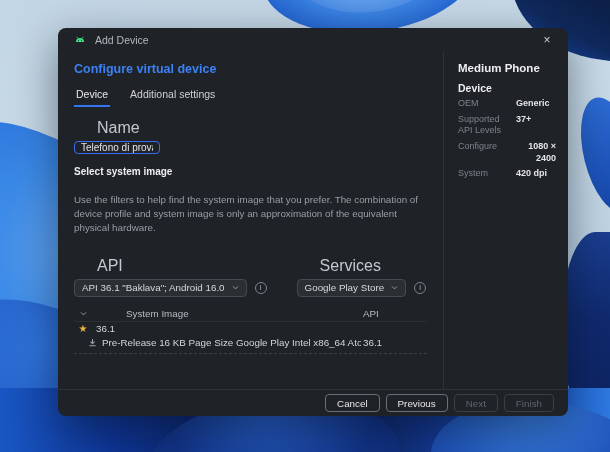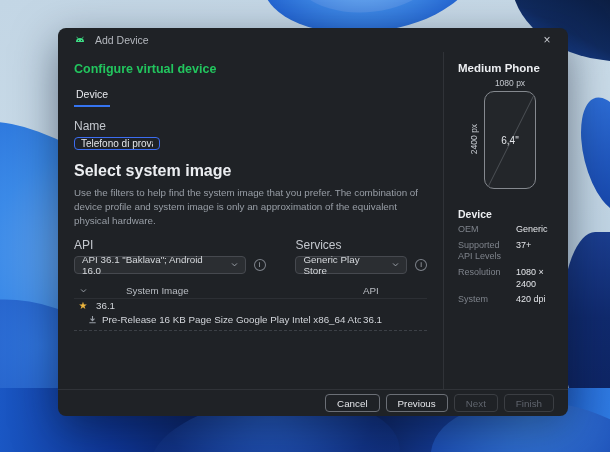--- a/index.html
+++ b/index.html
@@ -42,30 +42,30 @@
         background:#1f2226; border-radius:8px; box-shadow:0 14px 44px rgba(5,15,35,.5);
         color:#dfe1e5; display:flex; flex-direction:column; overflow:hidden; }
   .titlebar { height:24px; flex:0 0 24px; display:flex; align-items:center; padding:0 12px 0 16px; }
   .titlebar .title { font-size:10.5px; color:#b4b8be; margin-left:9px; }
   .close { margin-left:auto; font-size:12px; color:#c8cbd0; width:18px; height:18px;
         display:flex; align-items:center; justify-content:center; cursor:pointer; }
   .body-row { flex:1; display:flex; min-height:0; }
   .main { width:385px; padding:6px 16px 0 16px; display:flex; flex-direction:column; }
   .side { flex:1; border-left:1px solid #303338; padding:10px 12px 0 14px; }
 
-  .h1 { font-size:12.5px; font-weight:bold; color:#22c55e; margin:4px 0 10px; }
+  .h1 { font-size:12.5px; font-weight:bold; color:#3b82f6; margin:4px 0 10px; }
   .tabs { display:flex; gap:18px; margin-bottom:12px; }
   .tab { font-size:10.5px; color:#ced1d6; padding:2px 2px 5px; cursor:pointer; border-bottom:2px solid transparent; }
   .tab.active { color:#e8eaee; border-bottom-color:#3574f0; }
 
-  .field-label { font-size:12px; color:#c4c8ce; margin-bottom:4px; }
+  .field-label { font-size:16px; color:#c4c8ce; margin-bottom:4px;margin-left:23px; }
   .name-input { width:86px; height:18px; background:#1f2226; border:1.5px solid #3c6df0; border-radius:4px;
         color:#e3e5e9; font-size:10px; font-family:"Liberation Sans",sans-serif; padding:0 6px; outline:none; margin-bottom:12px; }
-  .h2 { font-size:16px; font-weight:bold; color:#eceef1; margin-bottom:6px; }
-  .desc { font-size:9.8px; line-height:1.42; color:#989ea6; max-width:362px; margin-bottom:10px; }
+  .h2 { font-size:10px; font-weight:bold; color:#eceef1; margin-bottom:16px; }
+  .desc { font-size:9.8px; line-height:1.42; color:#989ea6; max-width:362px; margin-bottom:22px; }
 
   .filters { display:flex; align-items:flex-end; gap:8px; margin-bottom:10px; }
   .filter-col { display:flex; flex-direction:column; }
   .select { height:18px; background:#2b2e32; border:1px solid #46494f; border-radius:4px;
         display:inline-flex; align-items:center; gap:7px; padding:0 7px; font-size:9.8px; color:#d6d9dd; cursor:pointer; }
   .chev { width:7px; height:7px; flex:0 0 auto; }
   .info { width:12px; height:12px; border:1px solid #7d828a; border-radius:50%; color:#a7acb3;
         font-size:8px; display:inline-flex; align-items:center; justify-content:center; margin-bottom:3px; cursor:pointer; }
   .info::after { content:"i"; }
   .filters .gap { width:14px; }
@@ -100,21 +100,21 @@
   .ph-height { position:absolute; left:-16px; top:56px; width:64px; text-align:center; font-size:8.5px; color:#c4c8ce;
         transform:rotate(-90deg); }
   .phone { position:absolute; left:26px; top:13px; width:52px; height:98px; border:1px solid #85898f;
         border-radius:10px; background:rgba(255,255,255,0.02); }
   .phone svg { position:absolute; inset:0; }
   .ph-diag-label { position:absolute; inset:0; display:flex; align-items:center; justify-content:center;
         font-size:10px; color:#e3e5e9; }
   .sect-h { font-size:10.5px; font-weight:bold; color:#eceef1; margin:8px 0 4px; }
   .drow { display:flex; font-size:9px; line-height:1.3; margin-bottom:4px; }
   .dlabel { width:58px; flex:0 0 58px; color:#7e838b; }
-  .dval { color:#e3e5e9; font-weight:normal; }
+  .dval { color:#e3e5e9; font-weight:bold;text-align:right; }
 </style>
 </head>
 <body>
 
 <div class="scene">
   <div class="wp wp-l-petal1"></div>
   <div class="wp wp-l-petal2"></div>
   <div class="wp wp-top-arc-outer"></div>
   <div class="wp wp-top-arc-inner"></div>
   <div class="wp wp-tr-dark"></div>
@@ -137,20 +137,21 @@
       <span class="title">Add Device</span>
       <span class="close">×</span>
     </div>
 
     <div class="body-row">
       <div class="main">
         <div class="h1">Configure virtual device</div>
 
         <div class="tabs">
           <div class="tab active">Device</div>
+          <div class="tab">Additional settings</div>
         </div>
 
         <div class="field-label">Name</div>
         <input class="name-input" value="Telefono di prova" style="">
 
         <div class="h2">Select system image</div>
         <div class="desc">Use the filters to help find the system image that you prefer. The combination of device profile and system image is only an approximation of the equivalent physical hardware.</div>
 
         <div class="filters">
           <div class="filter-col">
@@ -160,21 +161,21 @@
               <svg class="chev" viewBox="0 0 10 10">
                   <path d="M1.5 3.5 L5 7 L8.5 3.5" fill="none" stroke="#9aa0a8" stroke-width="1.4"></path>
                 </svg>
             </div>
           </div>
           <span class="info"></span>
           <span class="gap"></span>
           <div class="filter-col">
             <div class="field-label">Services</div>
             <div class="select">
-              <span>Generic Play Store</span>
+              <span>Google Play Store</span>
               <svg class="chev" viewBox="0 0 10 10">
                   <path d="M1.5 3.5 L5 7 L8.5 3.5" fill="none" stroke="#9aa0a8" stroke-width="1.4"></path>
                 </svg>
             </div>
           </div>
           <span class="info"></span>
         </div>
 
         <div class="tbl">
           <div class="trow thead">
@@ -206,43 +207,33 @@
         <label class="check-row first">
           <span class="checkbox"></span>
           <span>Show system images with SDK extensions</span>
           <span class="info"></span>
         </label>
 
       </div>
 
       <div class="side">
         <div class="side-h">Medium Phone</div>
-        <div class="diagram">
-          <div class="ph-width">1080 px</div>
-          <div class="ph-height">2400 px</div>
-          <div class="phone">
-            <svg width="52" height="98" viewBox="0 0 52 98">
-              <line x1="3" y1="95" x2="49" y2="3" stroke="#4c5056" stroke-width="1"></line>
-            </svg>
-            <span class="ph-diag-label">6,4"</span>
-          </div>
-        </div>
 
         <div class="sect-h">Device</div>
         <div class="drow">
           <span class="dlabel">OEM</span>
           <span class="dval">Generic</span>
         </div>
         <div class="drow">
           <span class="dlabel">Supported API Levels</span>
           <span class="dval">37+</span>
         </div>
 
         <div class="drow">
-          <span class="dlabel">Resolution</span>
+          <span class="dlabel">Configure</span>
           <span class="dval">1080 × 2400</span>
         </div>
         <div class="drow">
           <span class="dlabel">System</span>
           <span class="dval">420 dpi</span>
         </div>
       </div>
     </div>
 
     <div class="footer">

